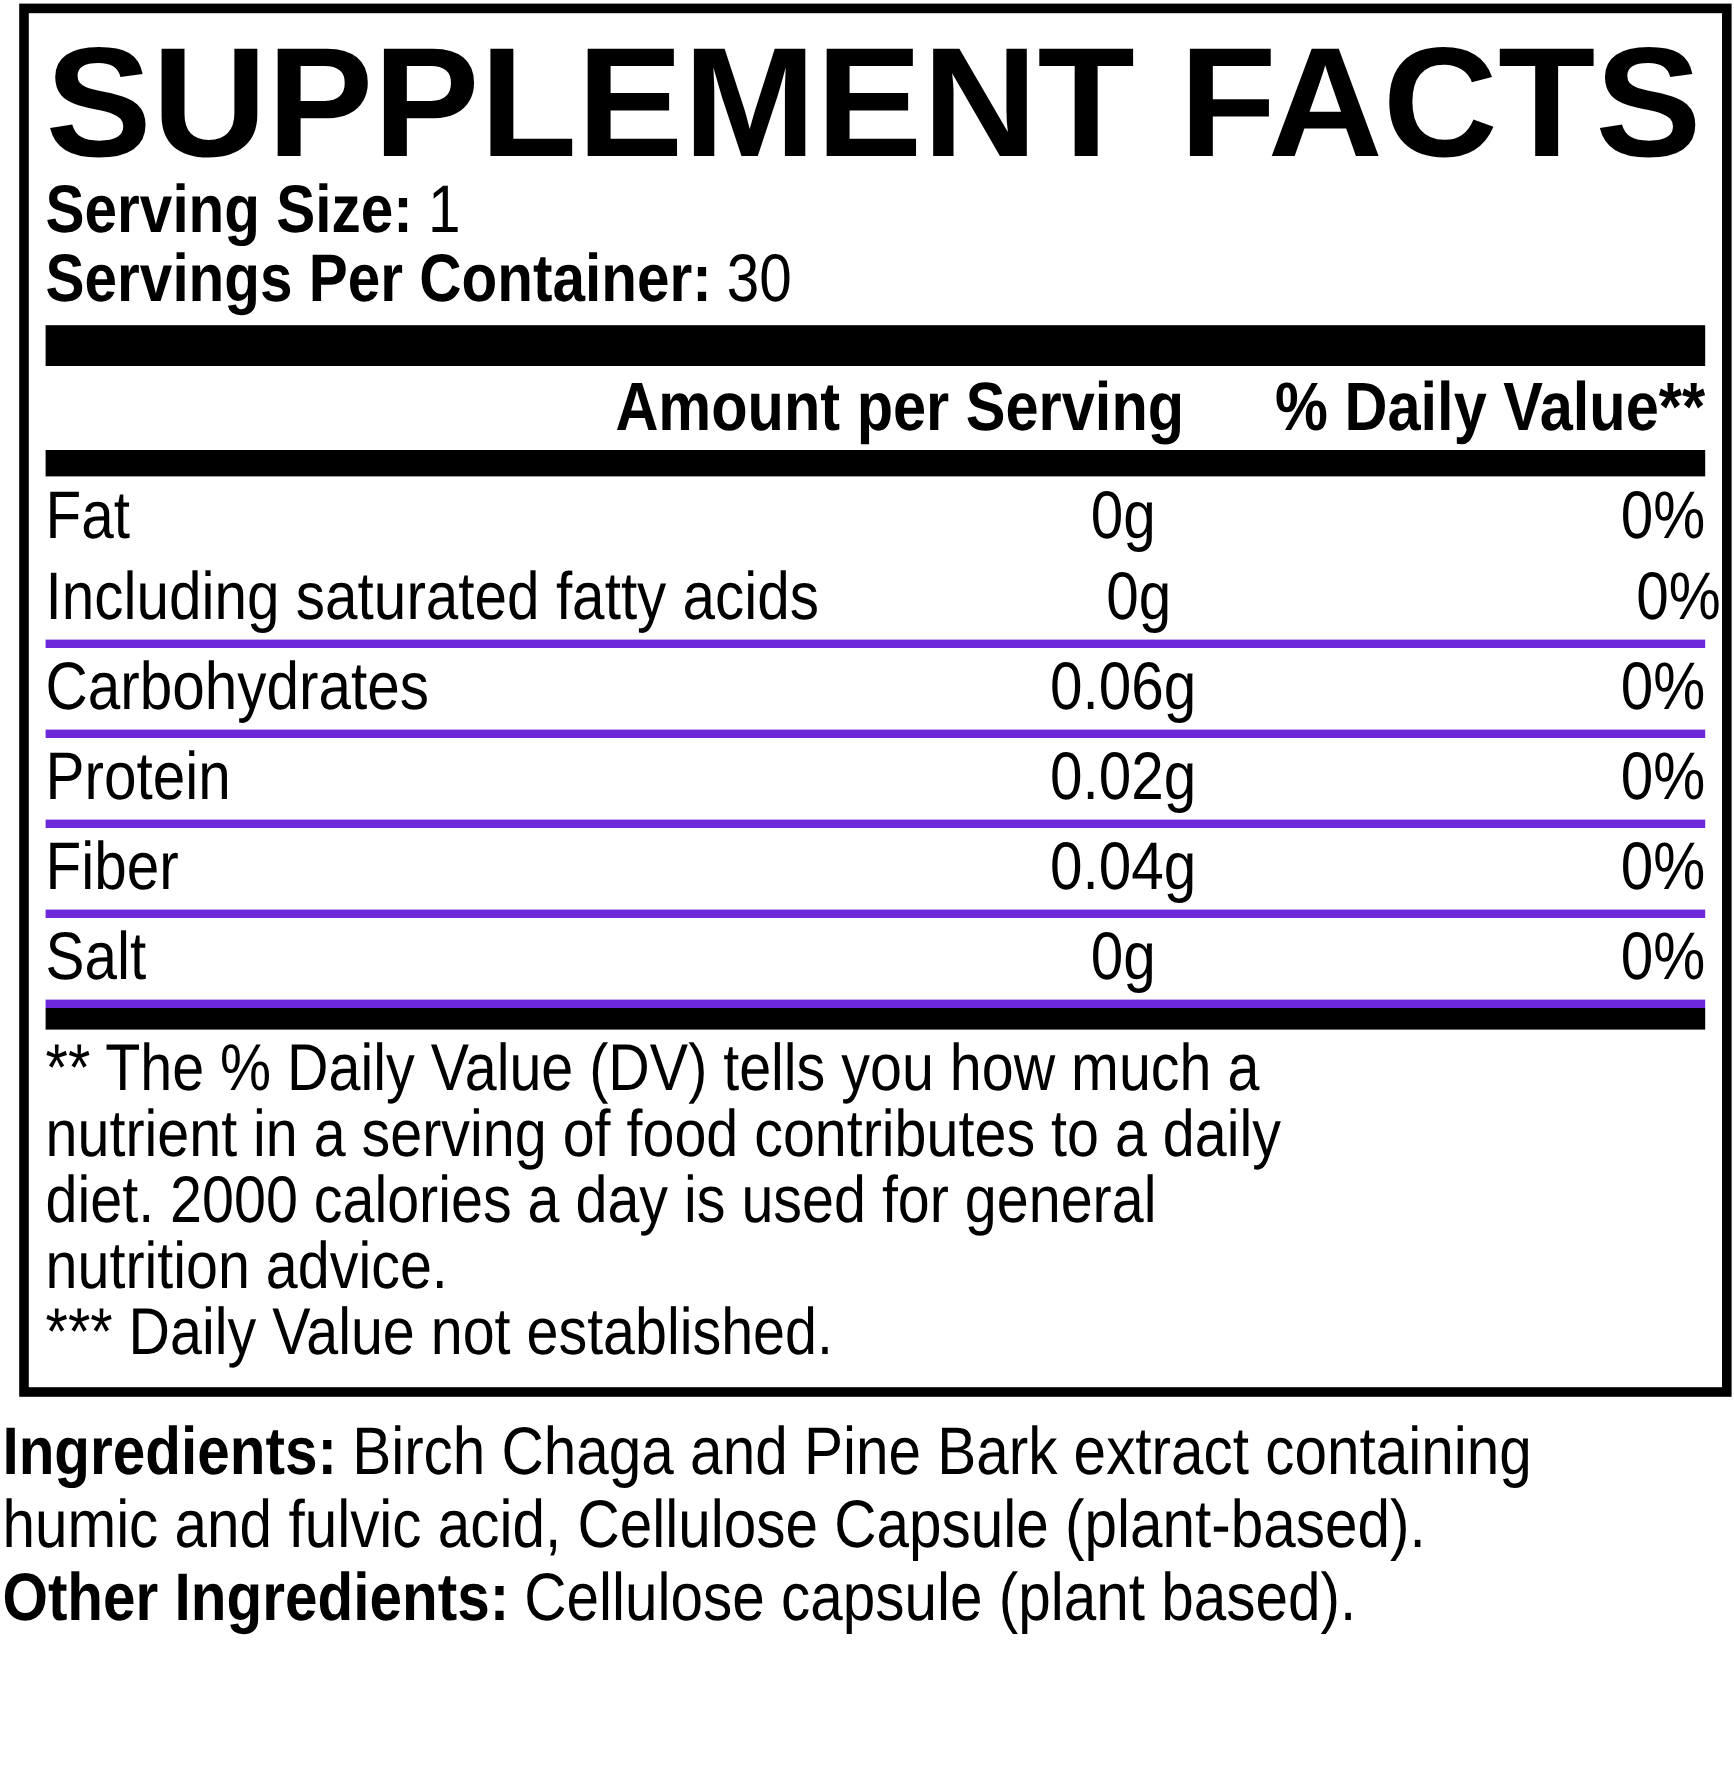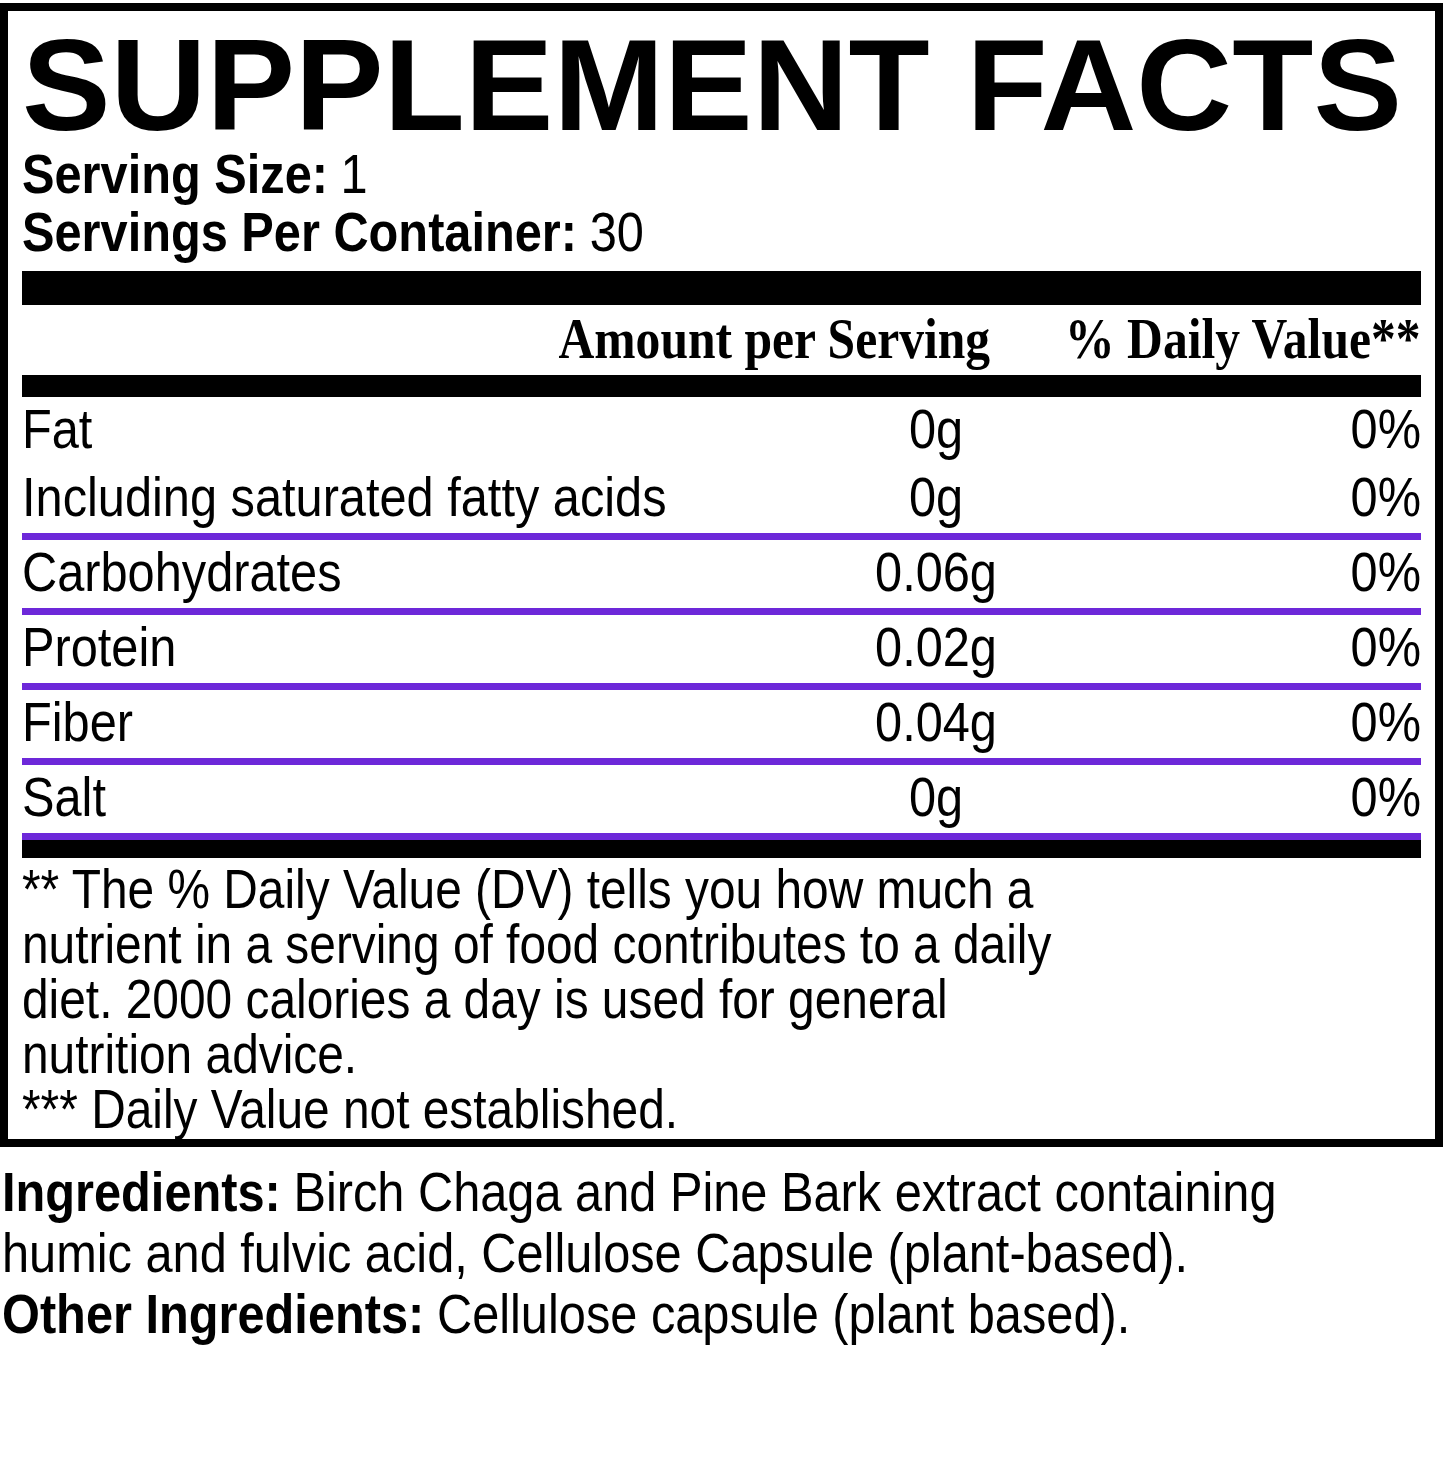--- a/index.html
+++ b/index.html
@@ -6,21 +6,21 @@
     margin: 0;
     padding: 0;
     background: #ffffff;
     width: 1445px;
     height: 1479px;
     overflow: hidden;
     font-family: "Liberation Sans", sans-serif;
     color: #000;
   }
   .facts-box {
-    margin: 3px 2px 0 0;
+    margin: 3px 2px 0 16px;
     border: 8px solid #000;
     padding: 0 14px;
     background: #fff;
   }
   .title-svg { display: block; margin-top: 20px; }
   .serving-line {
     font-size: 56px;
     line-height: 58px;
     font-weight: bold;
     transform: scaleX(0.87);
@@ -34,21 +34,20 @@
   .bar-footnote { height: 18px; }
   .col-header {
     display: flex;
     justify-content: flex-end;
     align-items: center;
     gap: 22px;
     font-weight: bold;
     font-size: 57px;
     line-height: 56px;
     padding: 6px 0 8px 0;
-    font-family: Liberation Serif, serif;
   }
   .col-header .hdr {
     transform: scaleX(0.87);
     transform-origin: 100% 50%;
     white-space: nowrap;
   }
   .row {
     display: grid;
     grid-template-columns: 1fr 340px 315px;
     align-items: center;
@@ -74,21 +73,21 @@
     white-space: nowrap;
   }
   .row.calories { padding: 0 0 4px 0; }
   .sep-thin { border-bottom: 5px solid #000; }
   .sep { border-bottom: 7px solid #6d28d9; }
   .row .dv.top {
     align-self: start;
     line-height: 46px;
     transform-origin: 100% 0;
   }
-  .footnote { padding: 4px 0 2px 0; font-size: 55px; line-height: 55px; }
+  .footnote { padding: 4px 0 19px 0; font-size: 55px; line-height: 55px; }
   .fn-line {
     transform: scaleX(0.87);
     transform-origin: 0 0;
     white-space: nowrap;
   }
   .ingredients {
     margin: 14px 0 0 2px;
     font-size: 56px;
     line-height: 61px;
   }

